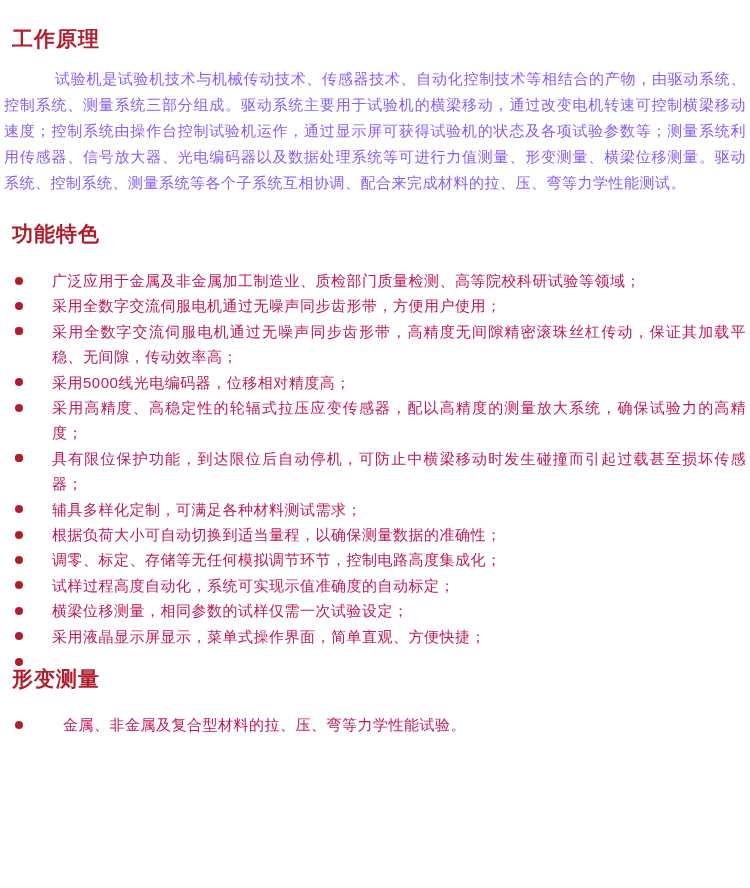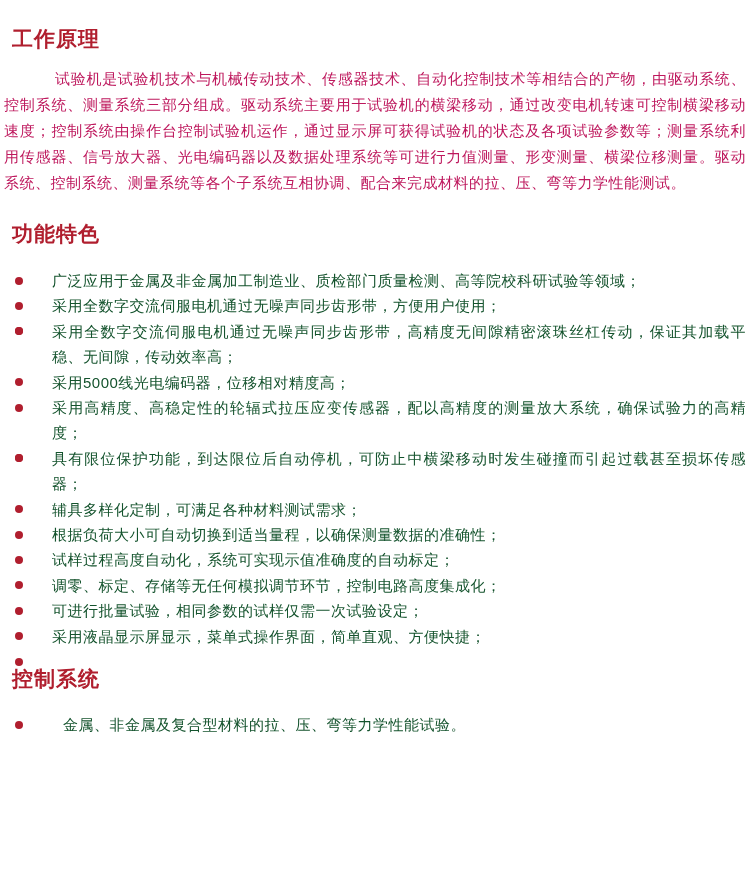--- a/index.html
+++ b/index.html
@@ -29,32 +29,32 @@
     font-weight: bold;
     color: #b01e2e;
     letter-spacing: 1px;
   }
   h2.sec-heading.features { margin-top: 27px; }
   h2.sec-heading.scope    { margin-top: 19px; }
   p.body-paragraph {
     margin: 16px 0 0 0;
     font-size: 15px;
     line-height: 26px;
-    color: #be185d;
+    color: #8b5cf6;
     text-align: justify;
     text-indent: 51px;
     letter-spacing: 0.5px;
   }
   ul.bullet-list {
     list-style: none;
     margin: 23px 0 0 0;
     padding: 0;
     font-size: 15px;
     line-height: 25.4px;
-    color: #14532d;
+    color: #be185d;
   }
   ul.bullet-list.scope-list { margin-top: 22px; }
   ul.bullet-list li {
     position: relative;
     padding-left: 48px;
     text-align: justify;
     letter-spacing: 0.5px;
   }
   ul.bullet-list li.extra-indent { padding-left: 59px; margin-top: 8px; }
   .bullet {
@@ -82,26 +82,26 @@
     <li><span class="bullet"></span><span class="item-text">广泛应用于金属及非金属加工制造业、质检部门质量检测、高等院校科研试验等领域；</span></li>
     <li><span class="bullet"></span><span class="item-text">采用全数字交流伺服电机通过无噪声同步齿形带，方便用户使用；</span></li>
     <li><span class="bullet"></span></li>
     <li><span class="bullet"></span><span class="item-text">采用全数字交流伺服电机通过无噪声同步齿形带，高精度无间隙精密滚珠丝杠传动，保证其加载平稳、无间隙，传动效率高；</span></li>
     <li><span class="bullet"></span><span class="item-text">采用5000线光电编码器，位移相对精度高；</span></li>
     <li><span class="bullet"></span><span class="item-text">采用高精度、高稳定性的轮辐式拉压应变传感器，配以高精度的测量放大系统，确保试验力的高精度；</span></li>
     <li><span class="bullet"></span></li>
     <li><span class="bullet"></span><span class="item-text">具有限位保护功能，到达限位后自动停机，可防止中横梁移动时发生碰撞而引起过载甚至损坏传感器；</span></li>
     <li><span class="bullet"></span><span class="item-text">辅具多样化定制，可满足各种材料测试需求；</span></li>
     <li><span class="bullet"></span><span class="item-text">根据负荷大小可自动切换到适当量程，以确保测量数据的准确性；</span></li>
+    <li><span class="bullet"></span><span class="item-text">调零、标定、存储等无任何模拟调节环节，控制电路高度集成化；</span></li>
     <li><span class="bullet"></span><span class="item-text">试样过程高度自动化，系统可实现示值准确度的自动标定；</span></li>
-    <li><span class="bullet"></span><span class="item-text">调零、标定、存储等无任何模拟调节环节，控制电路高度集成化；</span></li>
-    <li><span class="bullet"></span><span class="item-text">可进行批量试验，相同参数的试样仅需一次试验设定；</span></li>
+    <li><span class="bullet"></span><span class="item-text">横梁位移测量，相同参数的试样仅需一次试验设定；</span></li>
     <li><span class="bullet"></span><span class="item-text">采用液晶显示屏显示，菜单式操作界面，简单直观、方便快捷；</span></li>
     <li><span class="bullet"></span></li>
   </ul>
 
-  <h2 class="sec-heading scope">控制系统</h2>
+  <h2 class="sec-heading scope">形变测量</h2>
 
   <ul class="bullet-list scope-list">
     <li class="extra-indent"><span class="bullet"></span><span class="item-text">金属、非金属及复合型材料的拉、压、弯等力学性能试验。</span></li>
   </ul>
 
 </div>
 
 </body></html>

